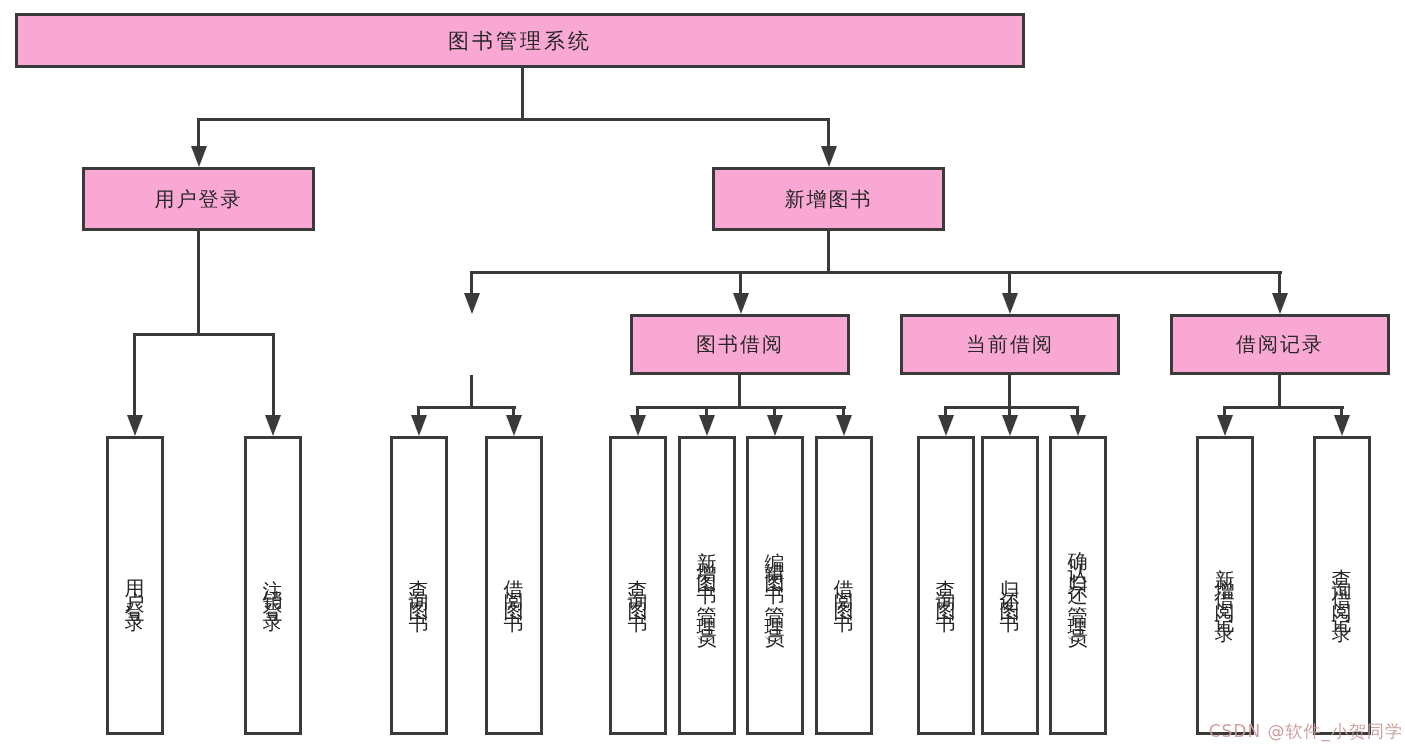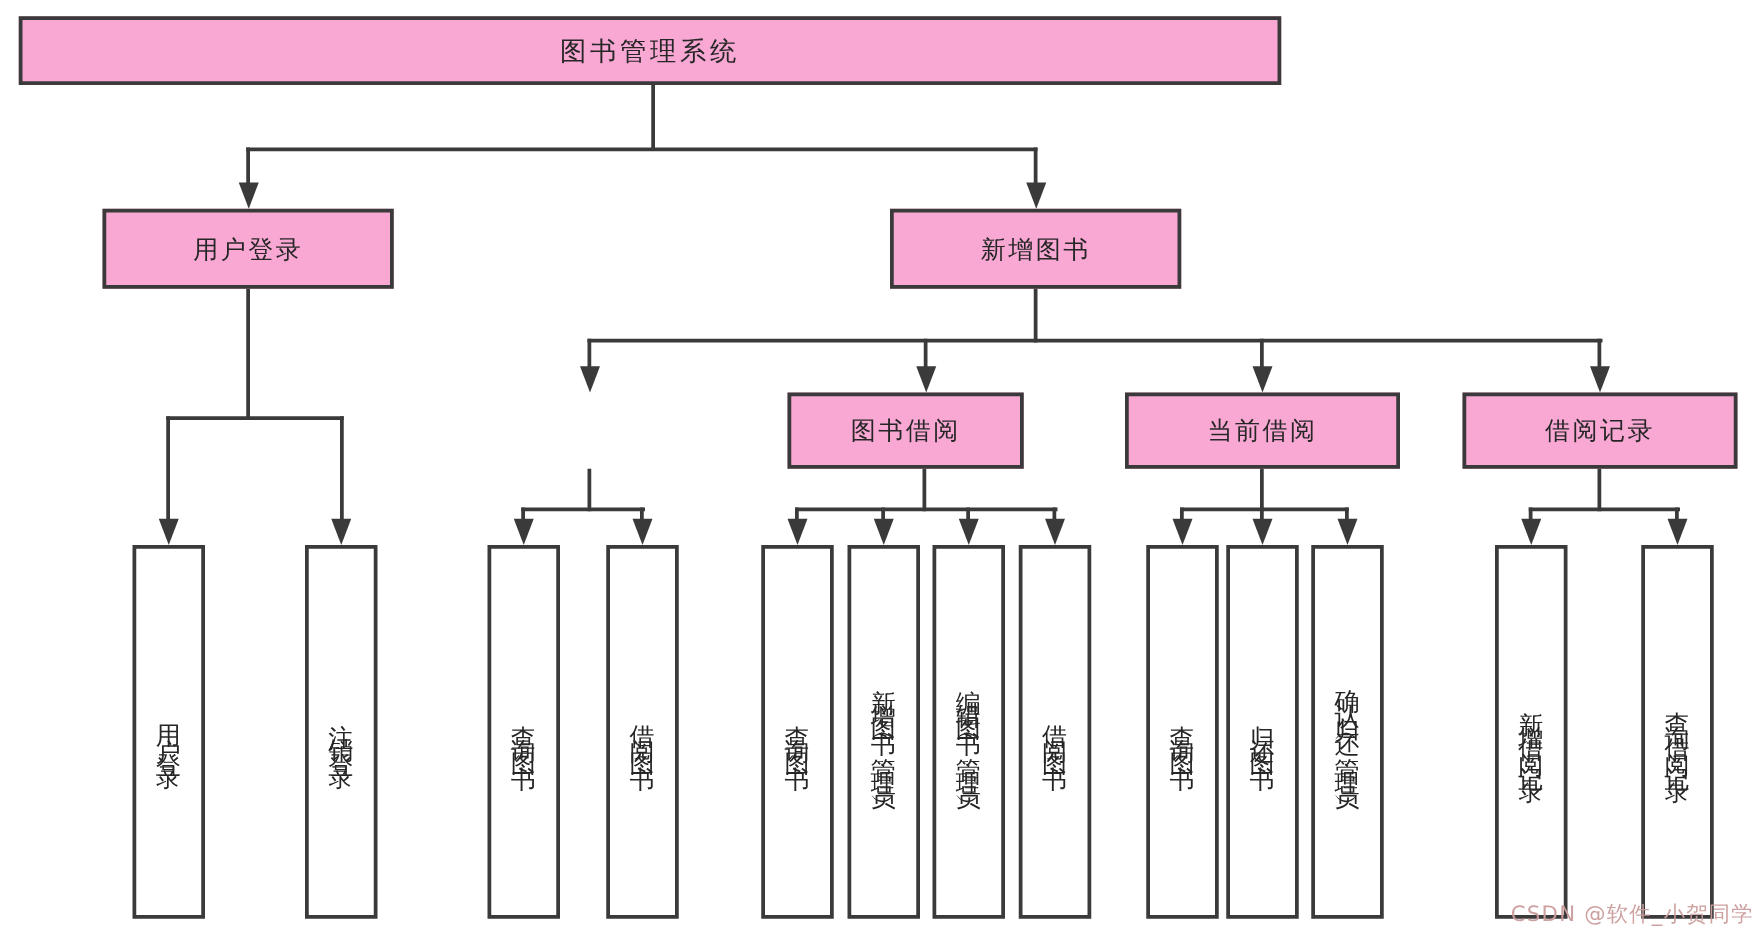--- a/index.html
+++ b/index.html
@@ -68,21 +68,21 @@
   <div class="hl" style="left:470px;top:271px;width:812px;"></div>
   <div class="vl" style="left:470px;top:271px;height:24px;"></div>
   <div class="vl" style="left:739px;top:271px;height:24px;"></div>
   <div class="vl" style="left:1008px;top:271px;height:24px;"></div>
   <div class="vl" style="left:1278px;top:271px;height:24px;"></div>
   <div class="arr" style="left:464px;top:293px;"></div>
   <div class="arr" style="left:733px;top:293px;"></div>
   <div class="arr" style="left:1002px;top:293px;"></div>
   <div class="arr" style="left:1272px;top:293px;"></div>
 
-  <div class="node h" style="left:630px;top:314px;width:189px;height:61px;">
+  <div class="node h" style="left:630px;top:314px;width:220px;height:61px;">
     <span>图书借阅</span>
   </div>
   <div class="node h" style="left:900px;top:314px;width:220px;height:61px;">
     <span>当前借阅</span>
   </div>
   <div class="node h" style="left:1170px;top:314px;width:220px;height:61px;">
     <span>借阅记录</span>
   </div>
 
   <div class="vl" style="left:470px;top:375px;height:34px;"></div>

